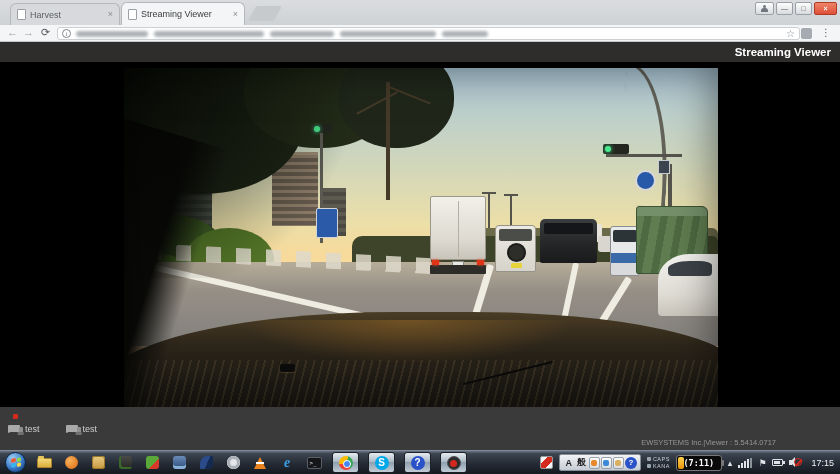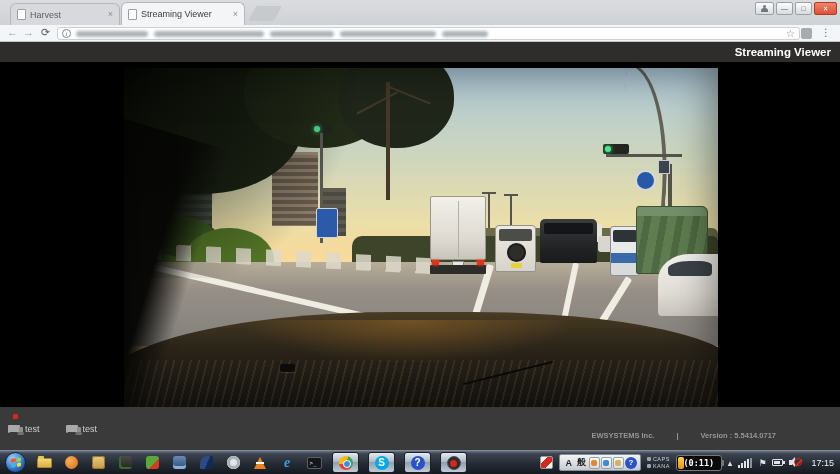--- a/index.html
+++ b/index.html
@@ -192,22 +192,22 @@
     border-radius:1px; }
   .mini-truck::before { content:""; position:absolute; right:-3px; top:2px; width:4px;
     height:6px; background:#8f8f8f; border-radius:1px; }
   .mini-truck::after { content:""; position:absolute; left:1px; bottom:-2px; width:9px;
     height:3px; background:#3a3a3a; border-radius:2px;
     box-shadow:1px 0 0 #707070, 6px 0 0 #707070; }
   .caption-box { position:absolute; left:196px; top:3px; width:445px; height:39px;
     background:#f3f3f3; border:1px solid #8a8a8a; box-shadow:0 1px 4px rgba(0,0,0,.45);
     color:#3b3b3b; font-size:23px; line-height:37px; text-align:center;
     letter-spacing:1px; }
-  .version-line { position:absolute; right:64px; bottom:10px; font-size:7.5px;
-    color:#969696; display:flex; gap:22px;font-weight:bold; }
+  .version-line { position:absolute; right:64px; bottom:3px; font-size:7.5px;
+    color:#969696; display:flex; gap:0; }
   .live-badge { position:absolute; right:0; top:3px; width:59px; height:40px;
     background:#ec1512; color:#fff; font-weight:bold; font-size:15px;
     letter-spacing:1.5px; text-align:center; line-height:40px; }
 
   
   .taskbar { position:absolute; left:0; top:450px; width:840px; height:24px;
     background:linear-gradient(180deg,#667080 0%,#3d4document6 2px,#3c4450 10%,#242a33 55%,#151a20 100%);
     background:linear-gradient(180deg,#6b7584 0%,#3c4450 12%,#242a33 58%,#151a20 100%);
     border-top:1px solid #7e8a99; display:flex; align-items:center; }
   .tb-left { display:flex; align-items:center; gap:9px; padding-left:5px; flex:1; }
@@ -444,21 +444,21 @@
         <span>test</span>
       </div>
       <div class="vehicle-item">
         <span class="mini-truck"></span>
         <span>test</span>
       </div>
     </div>
     <div class="version-line">
       <span>EWSYSTEMS Inc.</span>
       <span>|</span>
-      <span>Version : 5.5414.0717</span>
+      <span>Viewer : 5.5414.0717</span>
     </div>
   </div>
 
   <div class="taskbar">
     <div class="tb-left">
       <div class="start-orb">
         <span class="start-flag">
             <i></i>
             <i></i>
             <i></i>
@@ -531,21 +531,21 @@
         <span class="caps-row">
             <i></i>
             <span>CAPS</span>
           </span>
         <span class="caps-row">
             <i></i>
             <span>KANA</span>
           </span>
       </div>
       <div class="battery-pill">
-        <span>(0:11)</span>
+        <span>(7:11)</span>
       </div>
       <span class="tray-glyph">▴</span>
       <span class="net-bars">
         <i style="height:3px"></i>
           <i style="height:5px"></i>
           <i style="height:7px"></i>
           <i style="height:9px"></i>
           <i style="height:10px;background:#8a929a"></i>
       </span>
       <span class="tray-glyph">⚑</span>

